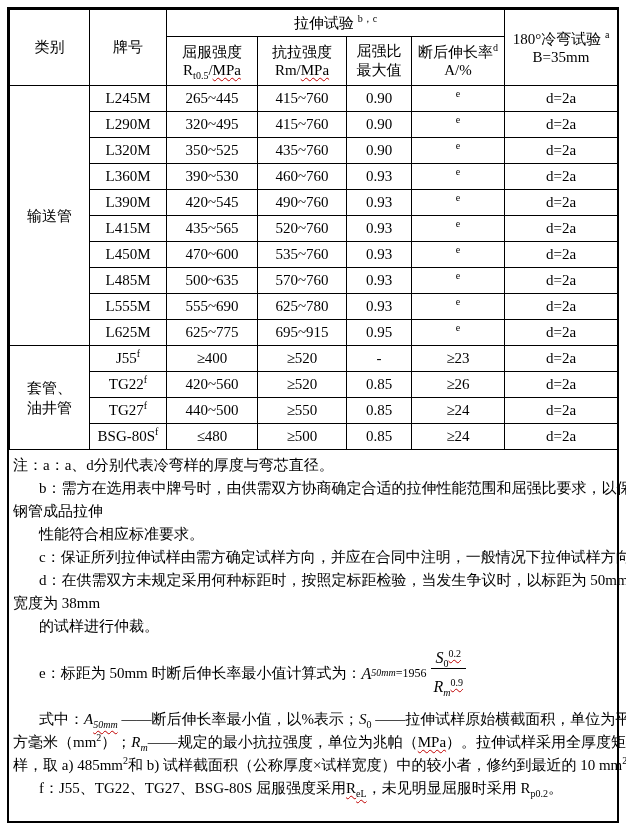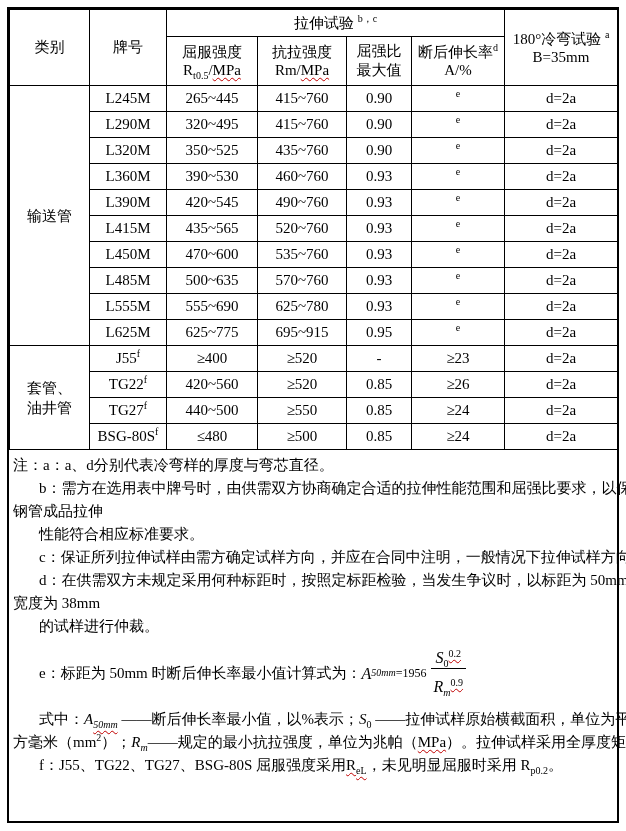--- a/index.html
+++ b/index.html
@@ -222,16 +222,17 @@
         <span class="it sb">50mm</span>
         <span class="eq"> =1956</span>
         <span class="frac">
           <span class="num"><span class="mv">S</span><span class="sb">0</span><span class="sp sq">0.2</span></span>
           <span class="den"><span class="mv">R</span><span class="it sb">m</span><span class="sp sq">0.9</span></span>
         </span>
       </div>
       <div class="blank"></div>
       <div class="nline ind1"><span>式中：</span><span class="it">A</span><span class="it sb sq">50mm</span><span> ——断后伸长率最小值，以%表示；</span><span class="it">S</span><span class="sb">0</span><span> ——拉伸试样原始横截面积，单位为平</span></div>
       <div class="nline"><span>方毫米（mm</span><span class="sp">2</span><span>）；</span><span class="it">R</span><span class="it sb">m</span><span>——规定的最小抗拉强度，单位为兆帕（</span><span class="sq">MPa</span><span>）。拉伸试样采用全厚度矩形试</span></div>
+      <div class="nline"><span>样，取 a) 485mm</span><span class="sp">2</span><span>和 b) 试样截面积（公称厚度×试样宽度）中的较小者，修约到最近的 10 mm</span><span class="sp">2</span></div>
       <div class="nline ind1"><span>f：J55、TG22、TG27、BSG-80S 屈服强度采用</span><span class="sq">R</span><span class="sb sq">eL</span><span>，未见明显屈服时采用 R</span><span class="sb">p0.2</span><span>。</span></div>
     </div>
 
 </div>
 
 </body></html>

